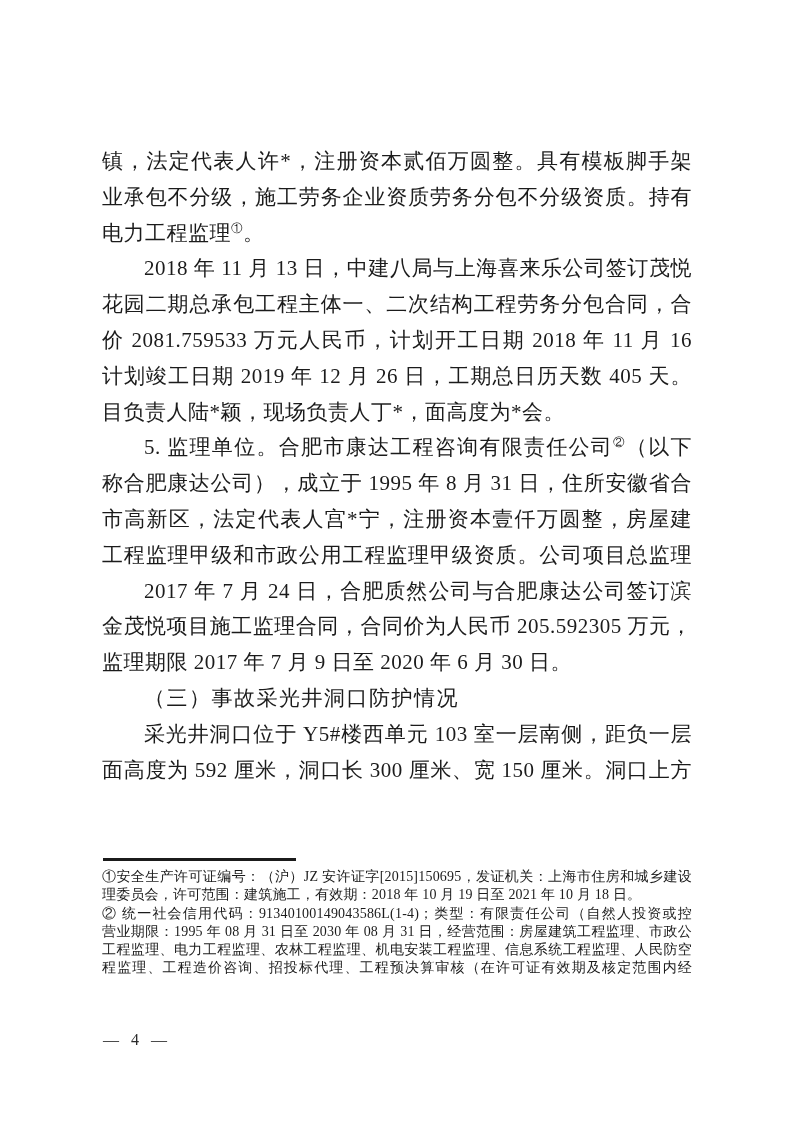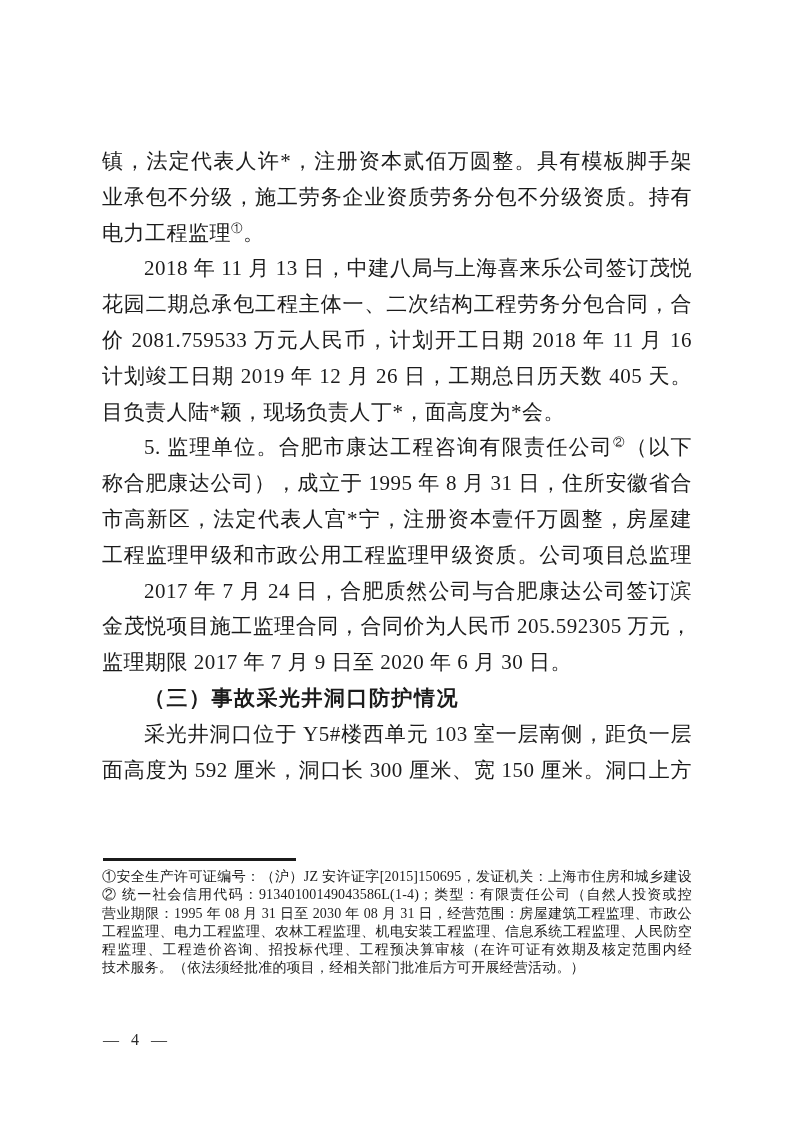--- a/index.html
+++ b/index.html
@@ -32,21 +32,21 @@
     text-align-last: left;
     white-space: normal;
   }
   .line.just {
     text-align-last: justify;
   }
   .line.indent {
     text-indent: 2em;
   }
   .paragraph.heading .line {
-    font-weight: bold;
+    font-weight: normal;
     letter-spacing: 1.5px;
   }
   sup {
     font-size: 0.55em;
     line-height: 0;
     vertical-align: super;
   }
   .footnote-separator {
     position: absolute;
     left: 103px;
@@ -108,20 +108,20 @@
         <div class="line indent"><span>（三）事故采光井洞口防护情况</span></div>
       </div>
       <div class="paragraph">
         <div class="line just indent"><span>采光井洞口位于 Y5#楼西单元 103 室一层南侧，距负一层地</span></div>
         <div class="line just"><span>面高度为 592 厘米，洞口长 300 厘米、宽 150 厘米。洞口上方铺</span></div>
       </div>
     </div>
   <div class="footnote-separator"></div>
   <div class="footnotes">
       <div class="line just"><span>①安全生产许可证编号：（沪）JZ 安许证字[2015]150695，发证机关：上海市住房和城乡建设管</span></div>
+      <div class="line"><span>理委员会，许可范围：建筑施工，有效期：2018 年 10 月 19 日至 2021 年 10 月 18 日。</span></div>
       <div class="line just"><span>② 统一社会信用代码：91340100149043586L(1-4)；类型：有限责任公司（自然人投资或控股）；</span></div>
       <div class="line just"><span>营业期限：1995 年 08 月 31 日至 2030 年 08 月 31 日，经营范围：房屋建筑工程监理、市政公用</span></div>
       <div class="line just"><span>工程监理、电力工程监理、农林工程监理、机电安装工程监理、信息系统工程监理、人民防空工</span></div>
       <div class="line just"><span>程监理、工程造价咨询、招投标代理、工程预决算审核（在许可证有效期及核定范围内经营），</span></div>
-      <div class="line"><span>技术服务。（依法须经批准的项目，经相关部门批准后方可开展经营活动。）</span></div>
     </div>
   <div class="page-number">— 4 —</div>
 </div>
 
 </body></html>

